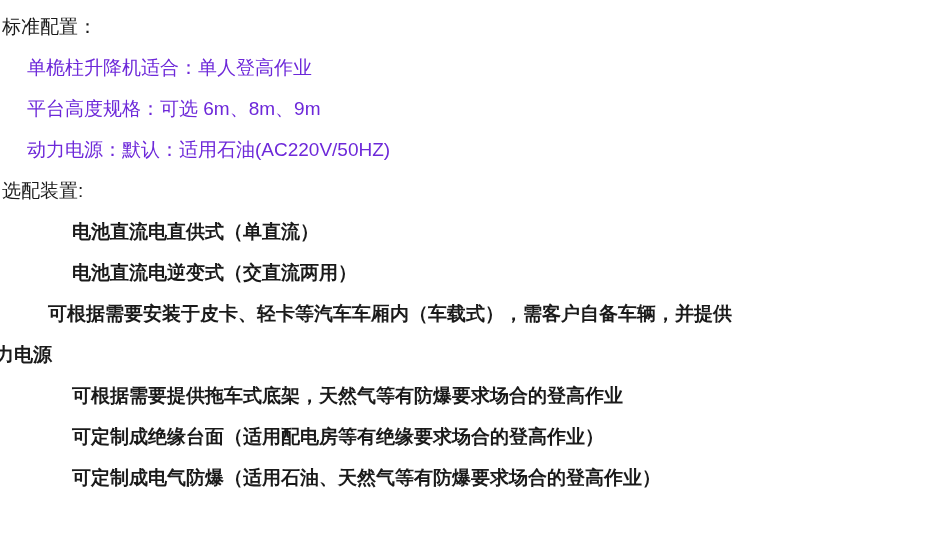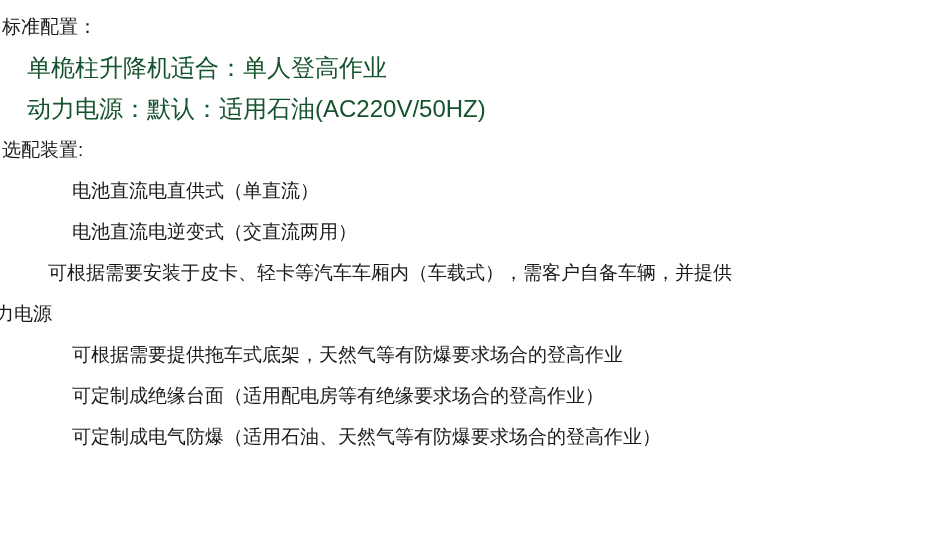--- a/index.html
+++ b/index.html
@@ -22,31 +22,32 @@
     padding: 6px 0 0 0;
   }
   .section-title {
     font-size: 19px;
     line-height: 41px;
     color: #1a1a1a;
     padding-left: 2px;
     white-space: nowrap;
   }
   .std-item {
-    font-size: 24px;
+    font-size: 19px;
     line-height: 41px;
-    color: #14532d;
+    color: #6d28d9;
     padding-left: 27px;
     white-space: nowrap;
   }
   .opt-item {
     font-size: 19px;
     line-height: 41px;
     color: #1a1a1a;
     padding-left: 72px;
+    font-weight: bold;
   }
   .opt-item.wrap {
     white-space: normal;
     padding-left: 48px;
     text-indent: 0;
   }
   .opt-item.wrap .cont {
     display: block;
     margin-left: -72px;
   }
@@ -55,20 +56,21 @@
   }
 </style>
 </head>
 <body>
 
 <div class="page">
 
   <div class="section-title">标准配置：</div>
 
   <div class="std-item">单桅柱升降机适合：单人登高作业</div>
+  <div class="std-item">平台高度规格：可选 6m、8m、9m</div>
   <div class="std-item">动力电源：默认：适用石油(AC220V/50HZ)</div>
 
   <div class="section-title">选配装置:</div>
 
   <div class="opt-item">电池直流电直供式（单直流）</div>
   <div class="opt-item">电池直流电逆变式（交直流两用）</div>
 
   <div class="opt-item wrap">
     <span>可根据需要安装于皮卡、轻卡等汽车车厢内（车载式），需客户自备车辆，并提供</span>
     <span class="cont">动力电源</span>

